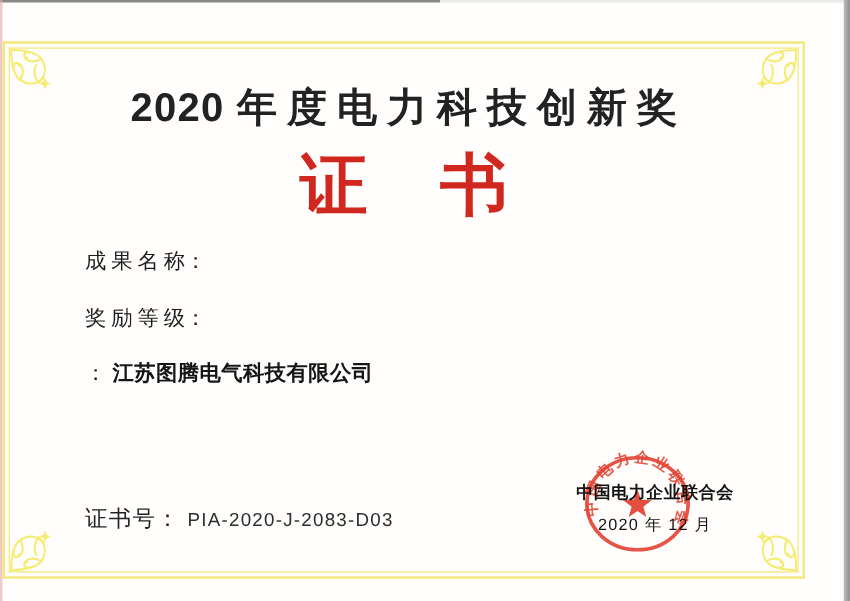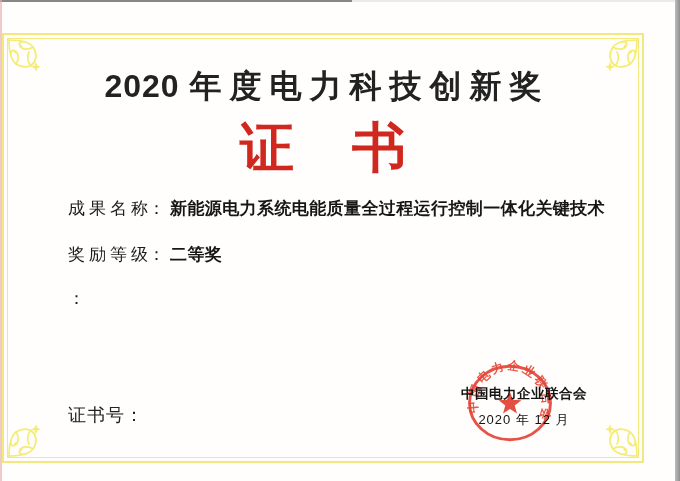--- a/index.html
+++ b/index.html
@@ -172,33 +172,33 @@
     <span class="year">2020</span><span class="rest">年度电力科技创新奖</span>
   </div>
 
   <div class="doc-title">
     <span class="chars">证书</span>
   </div>
 
   <div class="field-row row-1">
     <span class="field-label">成果名称</span>
     <span class="field-colon">：</span>
-    <span class="field-value">新能源电力系统电能质量全过程运行控制一体化关键技术</span>
   </div>
   <div class="field-row row-2">
     <span class="field-label">奖励等级</span>
     <span class="field-colon">：</span>
-    <span class="field-value">二等奖</span>
   </div>
   <div class="field-row row-3">
     <span class="field-colon">：</span>
+    <span class="field-value">江苏图腾电气科技有限公司</span>
   </div>
 
   <div class="cert-no">
     <span class="cert-no-label">证书号：</span>
+    <span class="cert-no-value">PIA-2020-J-2083-D03</span>
   </div>
 
   <div class="issuer">
     <div class="issuer-name">中国电力企业联合会</div>
     <div class="issue-date">2020 年 12 月</div>
   </div>
 
   <svg class="seal" viewBox="0 0 100 92">
     <ellipse cx="50" cy="46" rx="44" ry="40" fill="none" stroke="var(--seal-red)" stroke-width="3.2" opacity="0.92"></ellipse>
     <defs>

